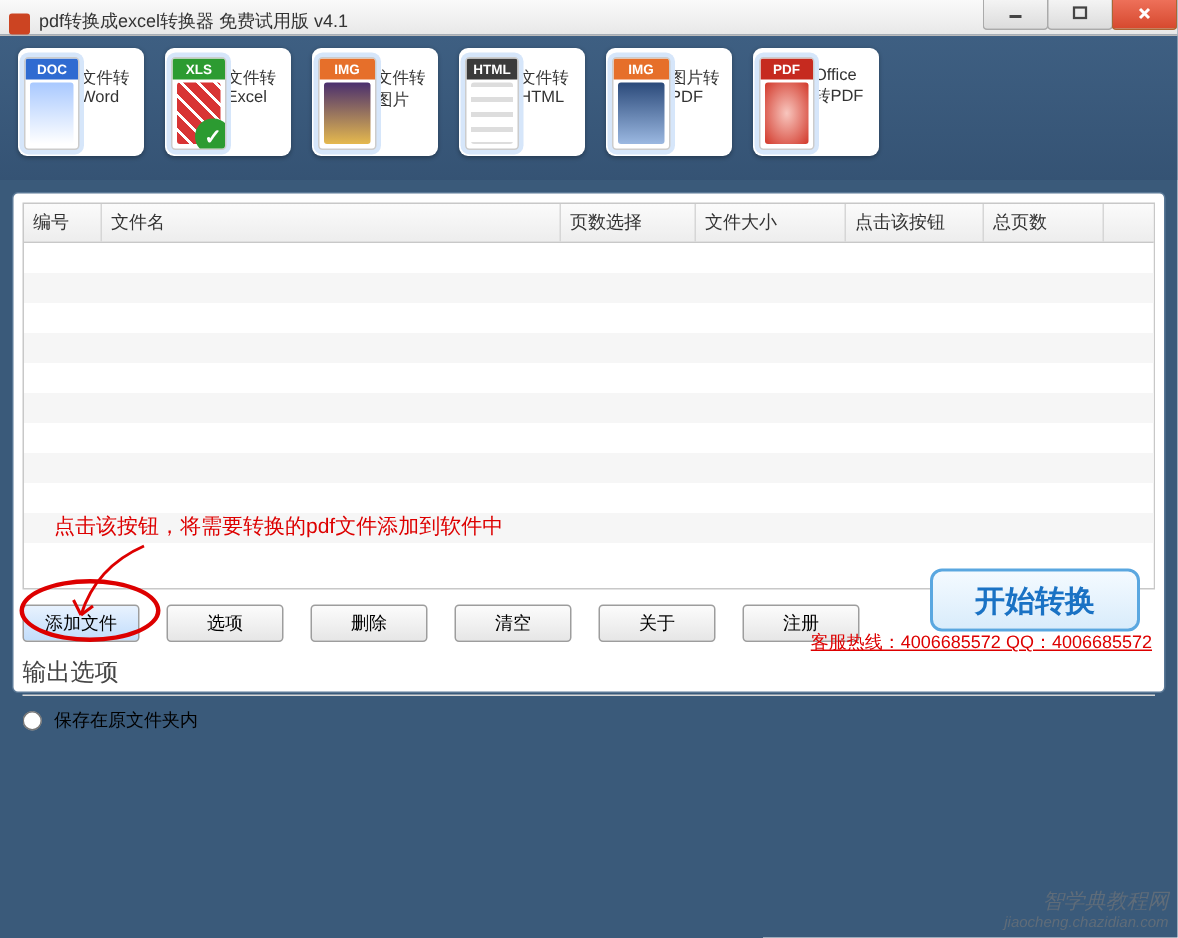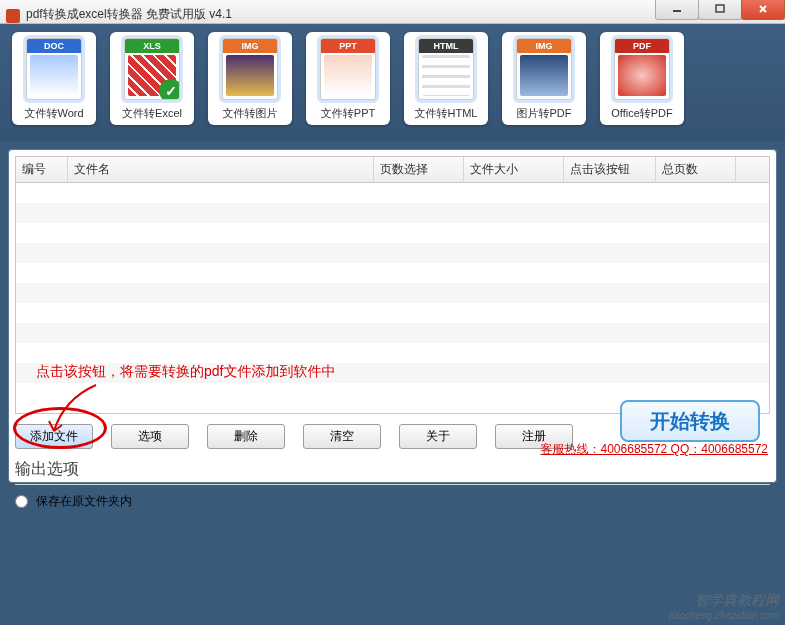--- a/index.html
+++ b/index.html
@@ -20,21 +20,21 @@
 .instruction { color: #fff; font-size: 14px; font-weight: bold; }
 .header-right { display: flex; gap: 6px; align-items: center; }
 .qq-btn { background: linear-gradient(#ffed79,#ffd832); border: 1px solid #c9a012; border-radius: 4px; padding: 2px 6px; display: flex; align-items: center; gap: 3px; cursor: pointer; }
 .qq-icon { width: 16px; height: 16px; background: radial-gradient(#fff 20%, #2a7de1 30%); border-radius: 50%; }
 .qq-text { font-size: 12px; color: #b00; font-weight: bold; }
 .chat-btn { width: 28px; height: 24px; background: #3aa0f0; border: 1px solid #1f7fc7; border-radius: 4px; display: flex; align-items: center; justify-content: center; cursor: pointer; color: #dff; }
 .help-btn { width: 28px; height: 28px; background: radial-gradient(#ffe97a,#f0b822); border: 1px solid #c98f00; border-radius: 50%; display: flex; align-items: center; justify-content: center; cursor: pointer; color: #8b5; font-weight: bold; font-size: 18px; }
 
 
 .tiles { display: flex; gap: 14px; justify-content: flex-start; flex-wrap: nowrap; }
-.tile { width: 84px; background: #fff; border-radius: 6px; padding: 6px 4px 4px; display: flex; flex-direction: column; align-items: center; cursor: pointer; box-shadow: 0 1px 3px rgba(0,0,0,.3); }
+.tile { width: 84px; background: #fff; border-radius: 6px; padding: 6px 4px 4px; display: flex; flex-direction: row; align-items: flex-start; cursor: pointer; box-shadow: 0 1px 3px rgba(0,0,0,.3); }
 .tile-icon-wrap { width: 56px; height: 62px; background: #fff; border: 1px solid #ccc; border-radius: 3px; position: relative; overflow: hidden; box-shadow: 0 0 0 3px #d6e6fa; }
 .doc-tab { position: absolute; top: 0; left: 0; right: 0; height: 14px; color: #fff; font-size: 9px; font-weight: bold; text-align: center; line-height: 14px; }
 .doc-body { position: absolute; top: 16px; left: 3px; right: 3px; bottom: 3px; border-radius: 2px; }
 .doc-overlay { position: absolute; right: -4px; bottom: -4px; width: 24px; height: 24px; border-radius: 50%; display: flex; align-items: center; justify-content: center; color: #fff; font-size: 14px; font-weight: bold; }
 .tile-label { margin-top: 6px; font-size: 11px; color: #333; }
 
 
 .main-panel { margin: 8px; background: #fff; border: 1px solid #5a7896; border-radius: 4px; padding: 6px; height: 334px; position: relative; }
 
 
@@ -116,28 +116,20 @@
       <div class="tile">
     <div class="tile-icon-wrap">
       <div class="doc-tab" style="background:#e66f2a">IMG</div>
       <div class="doc-body" style="background:linear-gradient(#4a2f6e,#e5b94e)"></div>
 
     </div>
     <div class="tile-label">文件转图片</div>
       </div>
       <div class="tile">
     <div class="tile-icon-wrap">
-      <div class="doc-tab" style="background:#e14a2a">PPT</div>
-      <div class="doc-body" style="background:linear-gradient(#f9d5c6,#fff)"></div>
-
-    </div>
-    <div class="tile-label">文件转PPT</div>
-      </div>
-      <div class="tile">
-    <div class="tile-icon-wrap">
       <div class="doc-tab" style="background:#3b3b3b">HTML</div>
       <div class="doc-body" style="background:repeating-linear-gradient(#ddd 0 3px,#fff 3px 10px)"></div>
 
     </div>
     <div class="tile-label">文件转HTML</div>
       </div>
       <div class="tile">
     <div class="tile-icon-wrap">
       <div class="doc-tab" style="background:#e66f2a">IMG</div>
       <div class="doc-body" style="background:linear-gradient(#2b4a7a,#9bb8e1)"></div>

